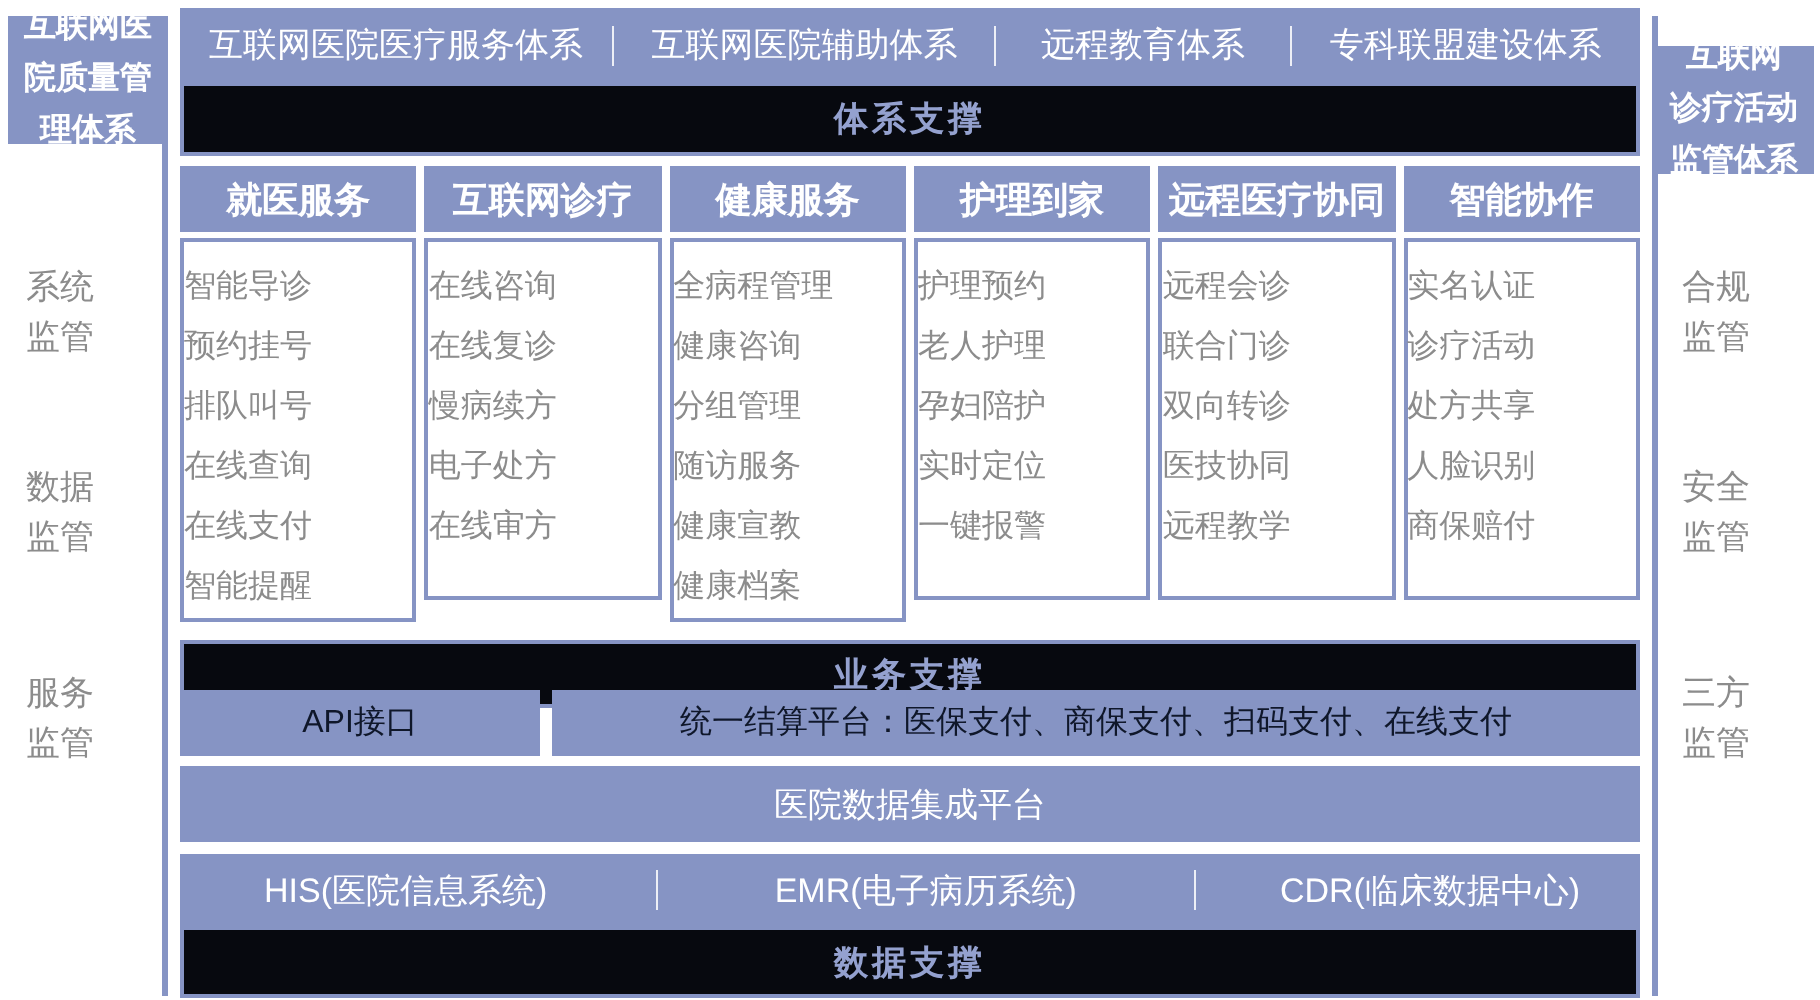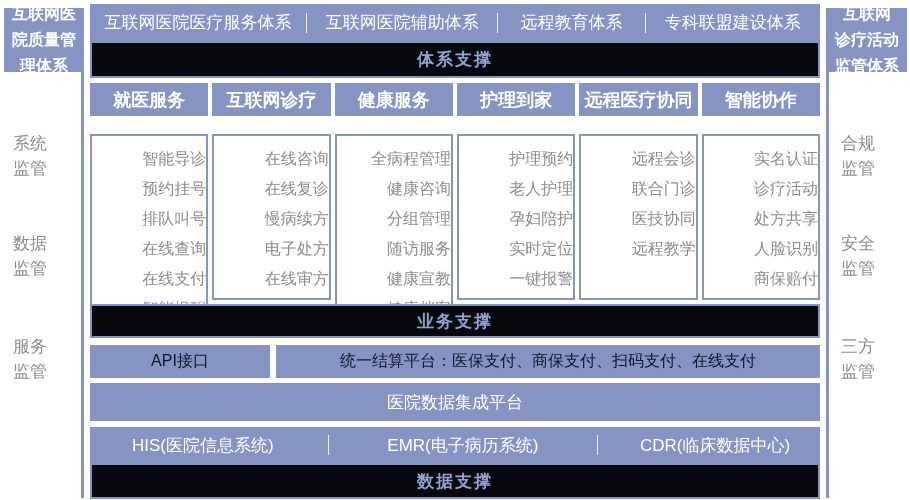--- a/index.html
+++ b/index.html
@@ -16,49 +16,49 @@
   
   .vline{position:absolute;top:8px;height:490px;width:3px;background:var(--purple);}
   .vline.left{left:81px;}
   .vline.right{left:826px;}
   .side-box{
     position:absolute;top:8px;width:80px;height:64px;background:var(--purple);
     color:#ffffff;font-weight:bold;font-size:16px;line-height:26px;text-align:center;
     display:flex;align-items:center;justify-content:center;white-space:pre-line;
   }
   .side-box.left{left:4px;}
-  .side-box.right{left:827px;}
+  .side-box.right{left:827px;margin-top:15px;}
   .side-label{
     position:absolute;width:58px;text-align:center;color:var(--gray);
     font-size:17px;line-height:25px;white-space:pre-line;
   }
   .side-label.left{left:1px;}
   .side-label.right{left:829px;}
   
   .row{position:absolute;left:90px;width:730px;box-sizing:border-box;}
   .top-bar{top:4px;height:37px;background:var(--purple);display:flex;align-items:center;}
   .seg{color:#ffffff;font-size:17px;text-align:center;flex-basis:0;}
   .divider{width:1px;height:20px;background:rgba(255,255,255,.85);flex:0 0 1px;}
   .band{
     background:var(--dark);border:2px solid var(--purple);
     color:var(--bandtext);font-weight:bold;font-size:17px;letter-spacing:2px;
     display:flex;align-items:center;justify-content:center;
   }
   .band.tier{top:41px;height:37px;}
-  .band.biz{top:304px;height:34px;}
+  .band.biz{top:320px;height:34px;}
   .band.data{top:463px;height:36px;}
   .columns{top:83px;height:217px;display:flex;gap:4px;}
   .col{flex:1;display:flex;flex-direction:column;min-width:0;}
   .col-title{
     height:33px;background:var(--purple);color:#ffffff;font-weight:bold;font-size:18px;
     display:flex;align-items:center;justify-content:center;flex:0 0 33px;
   }
   .col-body{
-    flex:1;margin-top:18px;border:2px solid var(--purple);box-sizing:border-box;
-    padding-top:8px;text-align:right;background:transparent;
+    flex:1;margin-top:3px;border:2px solid var(--purple);box-sizing:border-box;
+    padding-top:8px;text-align:left;background:transparent;
   }
   .col-item{color:var(--gray);font-size:16px;line-height:30px;}
   .api-row{top:345px;height:33px;display:flex;gap:6px;}
   .pbox{
     background:var(--purple);color:#0f172a;font-size:16px;
     display:flex;align-items:center;justify-content:center;
   }
   .api-box{flex:0 0 180px;}
   .settle-box{flex:1;}
   .integration{top:383px;height:38px;background:var(--purple);color:#ffffff;font-size:17px;
@@ -153,20 +153,21 @@
           <div class="col-item">实时定位</div>
           <div class="col-item">一键报警</div>
         </div>
   </div>
 
   <div class="col">
     <div class="col-title">远程医疗协同</div>
     <div class="col-body">
           <div class="col-item">远程会诊</div>
           <div class="col-item">联合门诊</div>
+          <div class="col-item">双向转诊</div>
           <div class="col-item">医技协同</div>
           <div class="col-item">远程教学</div>
         </div>
   </div>
 
   <div class="col">
     <div class="col-title">智能协作</div>
     <div class="col-body">
           <div class="col-item">实名认证</div>
           <div class="col-item">诊疗活动</div>

